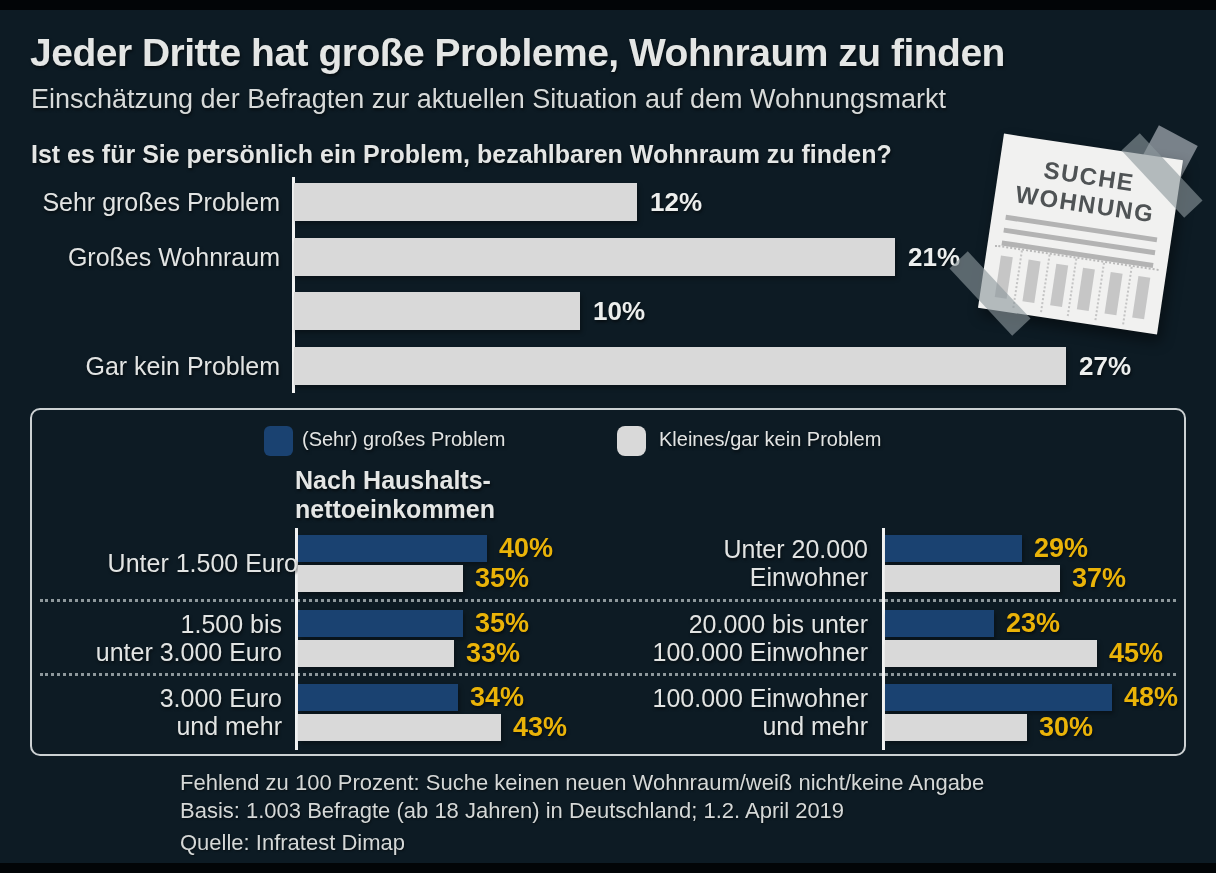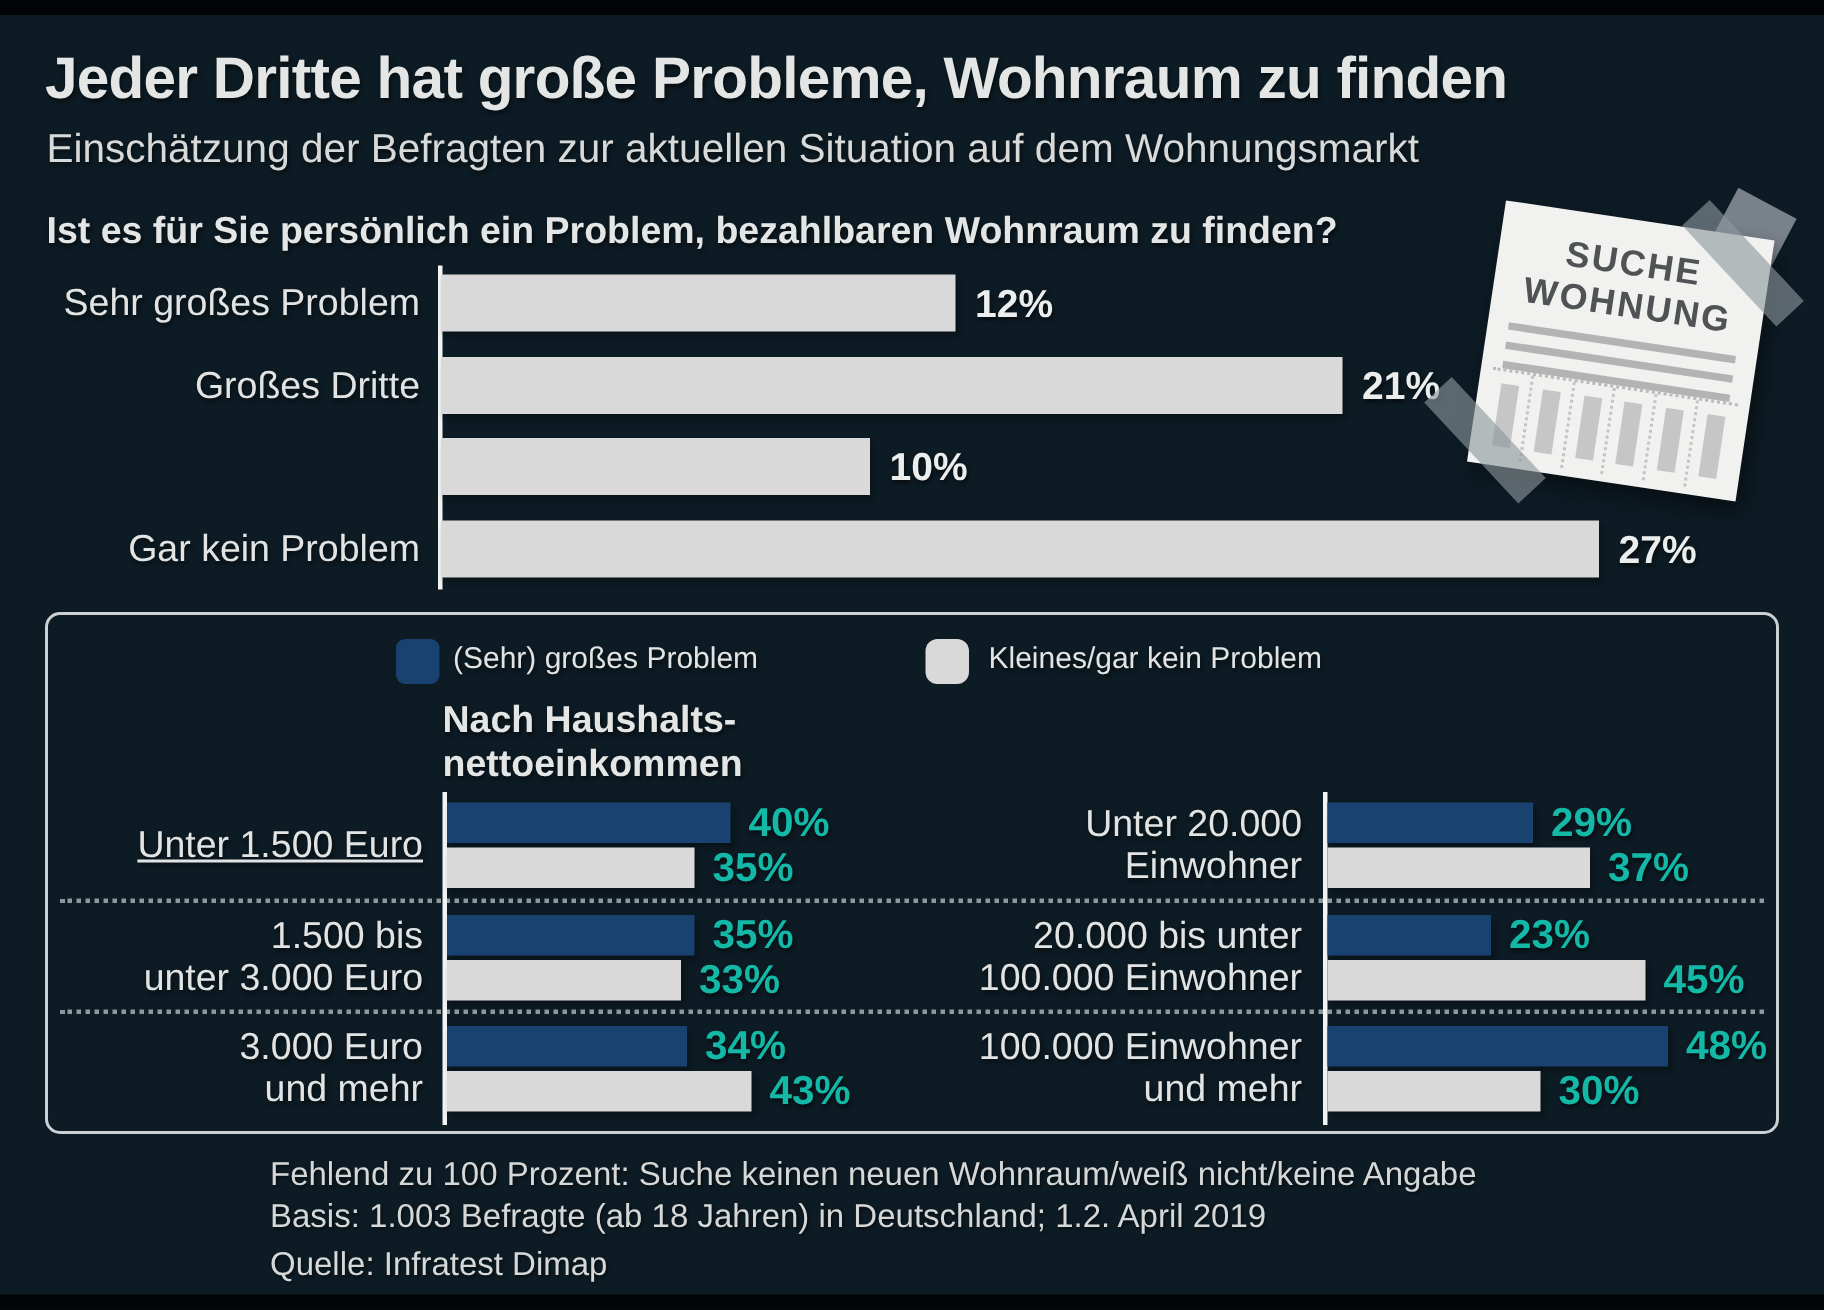--- a/index.html
+++ b/index.html
@@ -57,21 +57,21 @@
   #legend-label-gray{left:627px;}
   .group-header{position:absolute;font-size:25px;font-weight:700;line-height:29px;white-space:pre-line;color:#e4e6e5;text-shadow:1px 2px 3px rgba(0,0,0,.55);}
   #header-income{left:263px;top:56px;}
   #header-size{left:848px;top:86px;}
   .dotted-sep{position:absolute;left:8px;right:8px;height:0;border-top:3px dotted #8e989c;}
   .vaxis{position:absolute;top:118px;width:3px;height:222px;background:#f2f3f3;}
   #axis-left{left:263px;} #axis-right{left:850px;}
   .grlabel{position:absolute;height:60px;display:flex;align-items:center;justify-content:flex-end;
     text-align:right;font-size:25px;line-height:28px;white-space:pre-line;color:#e2e4e3;text-shadow:1px 2px 3px rgba(0,0,0,.55);}
   .bbar{position:absolute;height:27px;box-shadow:2px 3px 4px rgba(0,0,0,.3);}
-  .bpct{position:absolute;height:27px;line-height:27px;font-size:27px;font-weight:700;color:#14b8a6;text-shadow:1px 2px 3px rgba(0,0,0,.55);}
+  .bpct{position:absolute;height:27px;line-height:27px;font-size:27px;font-weight:700;color:#eab308;text-shadow:1px 2px 3px rgba(0,0,0,.55);}
 
   
   .footer-line{position:absolute;left:180px;font-size:22px;color:#d5d8d7;text-shadow:1px 1px 2px rgba(0,0,0,.5);}
   #footer-1{top:770px;} #footer-2{top:798px;} #footer-source{top:830px;}
 </style>
 </head>
 <body>
 
 <div id="stage">
   <div class="frame-strip top"></div>
@@ -79,21 +79,21 @@
 
   <div id="subtitle" class="shadowed">Einschätzung der Befragten zur aktuellen Situation auf dem Wohnungsmarkt</div>
   <div id="title" class="shadowed">Jeder Dritte hat große Probleme, Wohnraum zu finden</div>
   <div id="question" class="shadowed">Ist es für Sie persönlich ein Problem, bezahlbaren Wohnraum zu finden?</div>
 
   <div id="top-chart">
     <div class="vaxis-top"></div>
   <div class="tcat" style="top: 183px;">Sehr großes Problem</div>
       <div class="tbar" style="left: 294px; top: 183px; width: 343px; background: rgb(217, 217, 217);"></div>
       <div class="tpct" style="left: 650px; top: 183px;">12%</div>
-      <div class="tcat" style="top: 238px;">Großes Dritte</div>
+      <div class="tcat" style="top: 238px;">Großes Wohnraum</div>
       <div class="tbar" style="left: 294px; top: 238px; width: 601px; background: rgb(217, 217, 217);"></div>
       <div class="tpct" style="left: 908px; top: 238px;">21%</div>
       <div class="tbar" style="left: 294px; top: 292px; width: 286px; background: rgb(217, 217, 217);"></div>
       <div class="tpct" style="left: 593px; top: 292px;">10%</div>
       <div class="tcat" style="top: 347px;">Gar kein Problem</div>
       <div class="tbar" style="left: 294px; top: 347px; width: 772px; background: rgb(217, 217, 217);"></div>
       <div class="tpct" style="left: 1079px; top: 347px;">27%</div>
     </div>
 
   <div id="note-backing"></div>
@@ -137,21 +137,21 @@
       <div class="group-header" id="header-income">Nach Haushalts-
 nettoeinkommen</div>
 
       <div class="dotted-sep" style="top:189px"></div>
       <div class="dotted-sep" style="top:263px"></div>
 
       <div class="vaxis" id="axis-left"></div>
       <div class="vaxis" id="axis-right"></div>
 
       <div id="group-rows">
-          <div class="grlabel" style="left: 8px; width: 242px; top: 123px; text-decoration: underline;">Unter 1.500 Euro</div>
+          <div class="grlabel" style="left: 24px; width: 242px; top: 123px;">Unter 1.500 Euro</div>
           <div class="bbar" style="left: 266px; top: 125px; width: 189px; background: rgb(26, 66, 113);"></div>
           <div class="bpct" style="left: 467px; top: 125px;">40%</div>
           <div class="bbar" style="left: 266px; top: 155px; width: 165px; background: rgb(217, 217, 217);"></div>
           <div class="bpct" style="left: 443px; top: 155px;">35%</div>
           <div class="grlabel" style="left: 8px; width: 242px; top: 198px;">1.500 bis
 unter 3.000 Euro</div>
           <div class="bbar" style="left: 266px; top: 200px; width: 165px; background: rgb(26, 66, 113);"></div>
           <div class="bpct" style="left: 443px; top: 200px;">35%</div>
           <div class="bbar" style="left: 266px; top: 230px; width: 156px; background: rgb(217, 217, 217);"></div>
           <div class="bpct" style="left: 434px; top: 230px;">33%</div>

